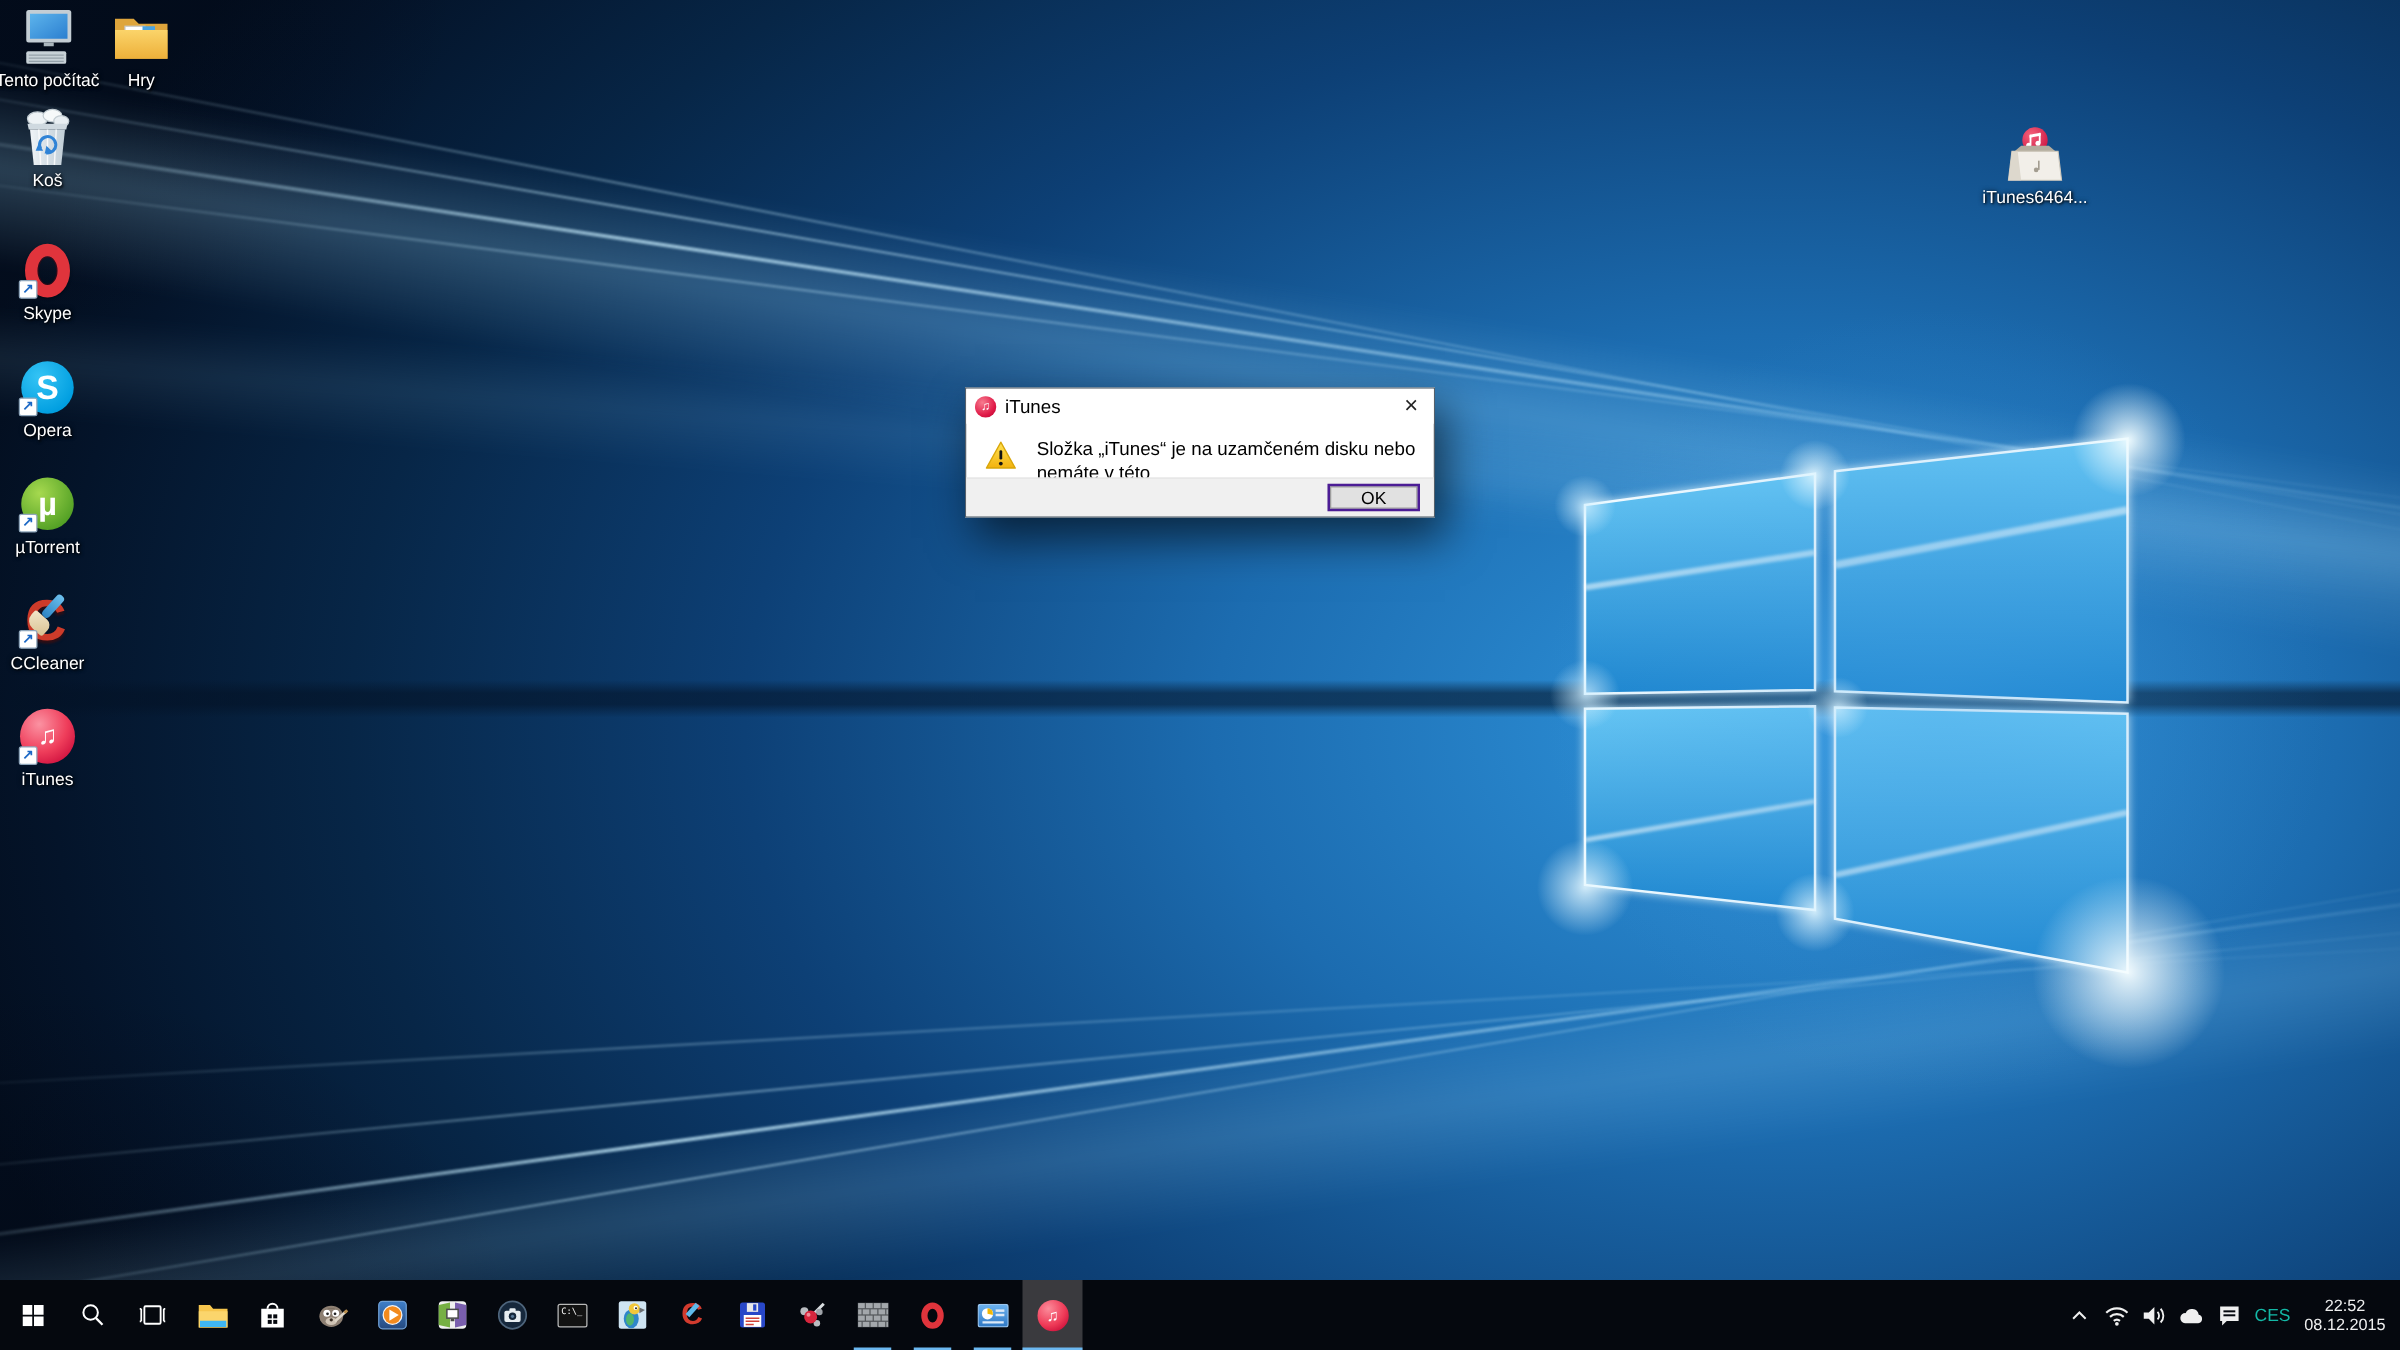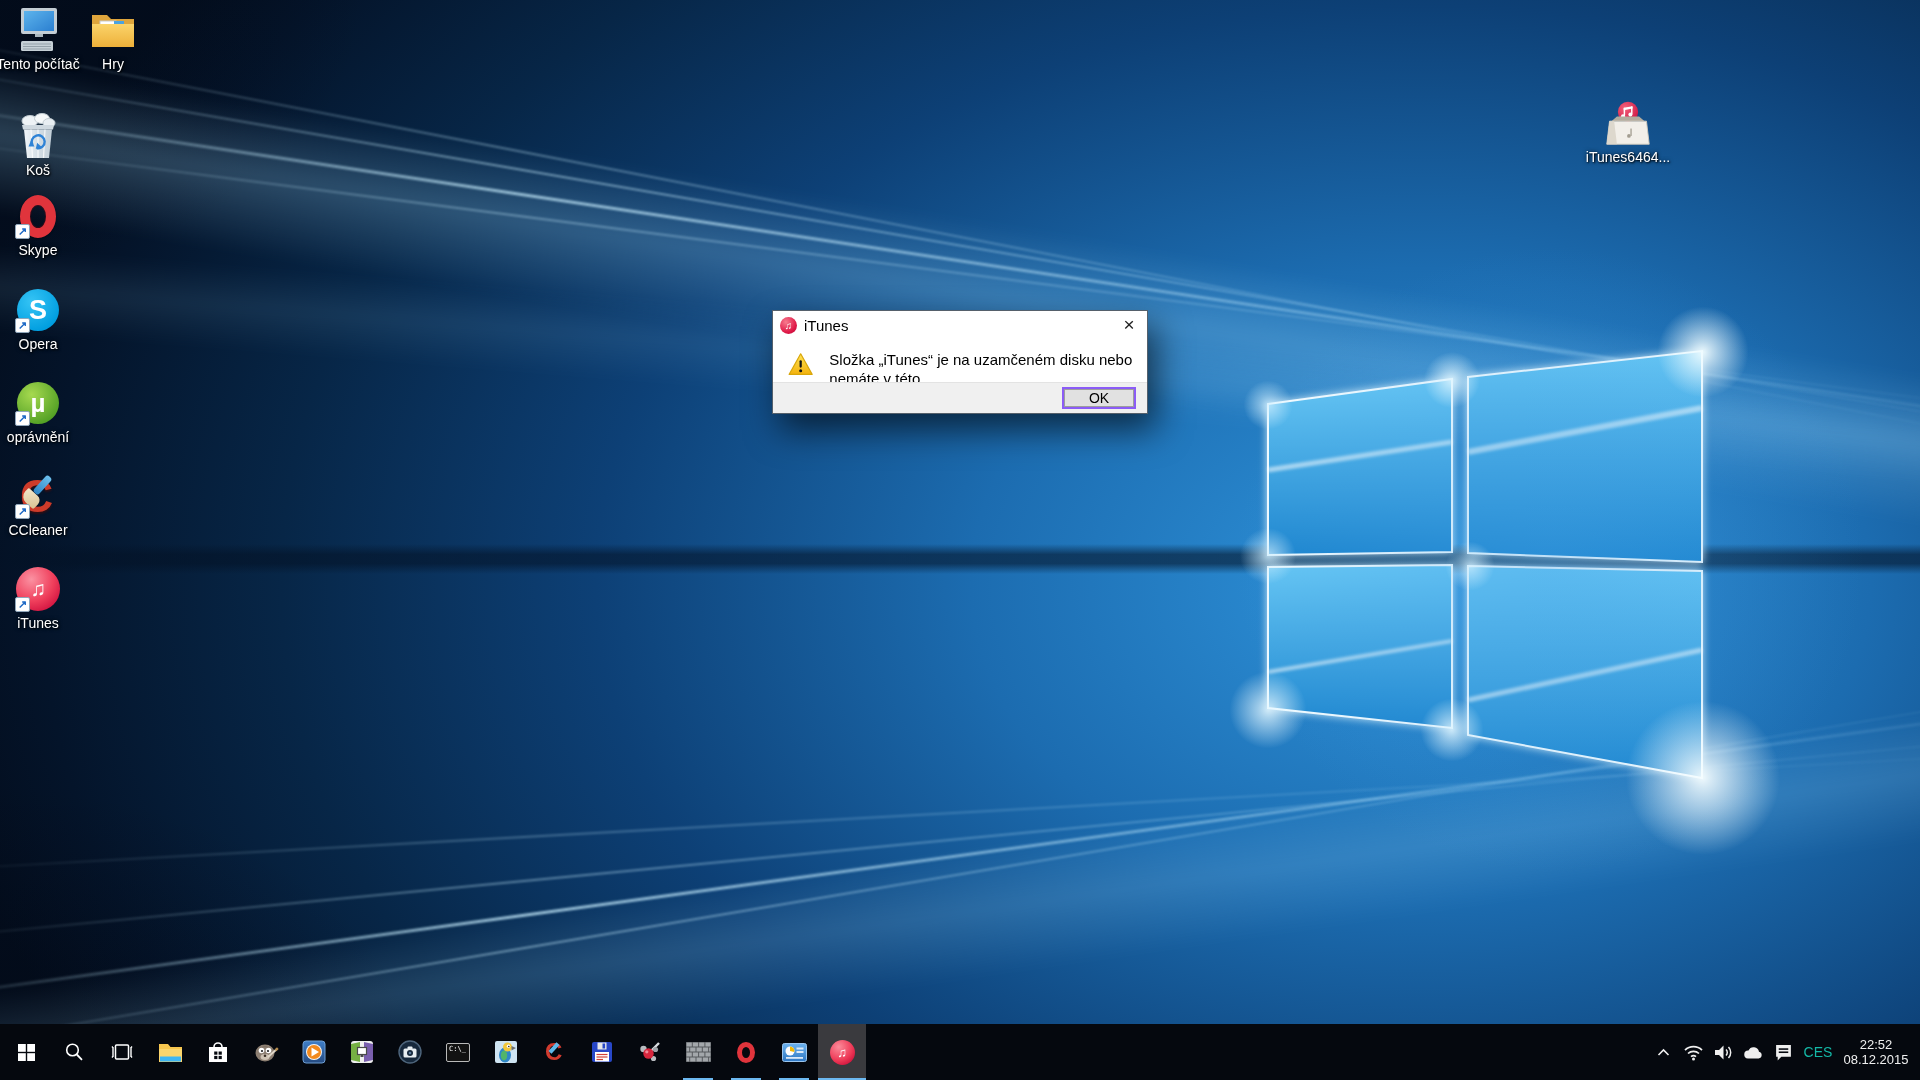--- a/index.html
+++ b/index.html
@@ -53,21 +53,21 @@
   .t-icon { width:17px; height:17px; border-radius:50%; flex:0 0 auto;
             background:radial-gradient(circle at 35% 30%, #f77b8e, #e01a48 62%, #b30030);
             display:flex; align-items:center; justify-content:center; color:#fff; font-size:10px; }
   .t-text { margin-left:7px; font-size:15px; color:#000; }
   .close { position:absolute; right:0; top:0; width:36px; height:28px; display:flex; align-items:center;
            justify-content:center; font-size:19px; color:#222; cursor:default; }
   .dbody { display:flex; padding:9px 12px 0 15px; }
   .msg { margin-left:16px; font-size:15px; line-height:19px; color:#000; padding-top:2px; }
   .footer { position:absolute; left:0; bottom:0; width:100%; height:31px; background:#f0f0f0;
             display:flex; align-items:center; justify-content:flex-end; padding-right:11px; border-top:1px solid #e3e3e3; }
-  .ok { width:74px; height:22px; background:#e1e1e1; border:2px solid #8b5cf6;
+  .ok { width:74px; height:22px; background:#e1e1e1; border:2px solid #4c1d95;
         box-shadow:inset 0 0 0 1px #9d9d9d; font-size:14px; color:#000; font-family:"Liberation Sans",sans-serif; }
 
   
   .taskbar { position:absolute; left:0; bottom:0; width:100%; height:56px; background:#05080e;
              display:flex; align-items:stretch; z-index:50; padding-left:2px; }
   .tb { width:48px; display:flex; align-items:center; justify-content:center; position:relative; }
   .tb.running::after { content:""; position:absolute; left:9px; right:9px; bottom:0; height:2px; background:#6cb8f0; }
   .tb.active { background:#3a3a3e; }
   .tb.active::after { left:0; right:0; }
   .tb-itunes-c { width:25px; height:25px; border-radius:50%;
@@ -172,21 +172,21 @@
           </defs>
         <path d="M2 6 h15 l4 4 h23 v28 H2 Z" fill="#dea53c"></path>
         <rect x="10" y="12" width="16" height="24" fill="#ffffff" stroke="#c9c9c9"></rect>
         <rect x="24" y="12" width="10" height="24" fill="#4aa3e0"></rect>
         <path d="M2 15 h42 v23 H2 Z" fill="url(#fold)"></path>
       </svg>
     </div>
     <div class="lbl">Hry</div>
   </div>
 
-  <div class="dicon" style="left:0; top:112px;">
+  <div class="dicon" style="left:0; top:86px;">
     <div class="ic">
       <svg width="42" height="48" viewBox="0 0 42 48">
         <defs>
             <linearGradient id="bin" x1="0" y1="0" x2="1" y2="0">
               <stop offset="0" stop-color="#f1f5f8"></stop>
               <stop offset=".5" stop-color="#d4dee5"></stop>
               <stop offset="1" stop-color="#c2cfd8"></stop>
             </linearGradient>
           </defs>
         <ellipse cx="13" cy="9" rx="8" ry="5.5" fill="#eef3f6" stroke="#c2ccd2"></ellipse>
@@ -221,21 +221,21 @@
     <div class="lbl">Opera</div>
   </div>
 
   <div class="dicon" style="left:0; top:379px;">
     <div class="ic">
       <div class="circle-app utor-c">
           <span>µ</span>
         </div>
       <span class="sc">↗</span>
     </div>
-    <div class="lbl">oprávnění</div>
+    <div class="lbl">µTorrent</div>
   </div>
 
   <div class="dicon" style="left:0; top:472px;">
     <div class="ic">
       <div class="cc-wrap">
         <span class="cc-c">C</span>
         <div class="cc-brush"></div>
         <div class="cc-handle"></div>
       </div>
       <span class="sc">↗</span>

